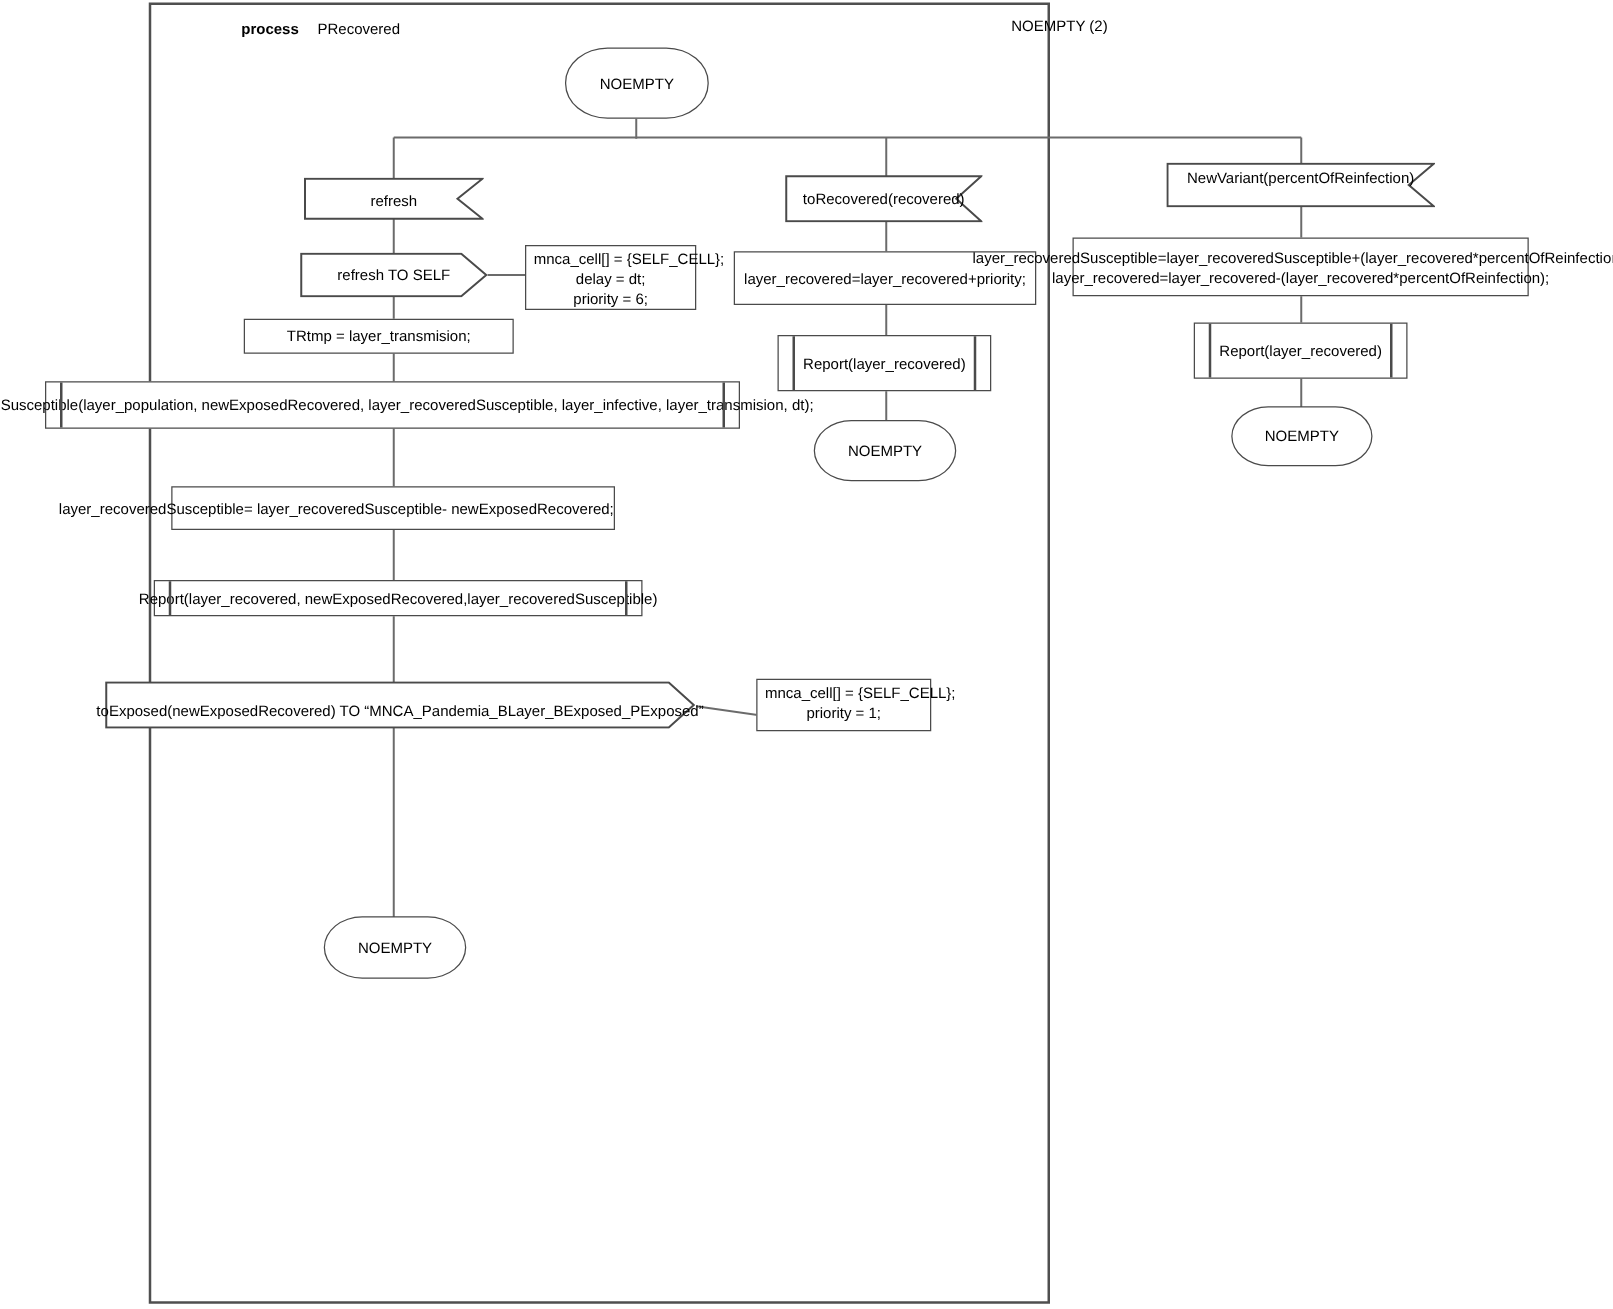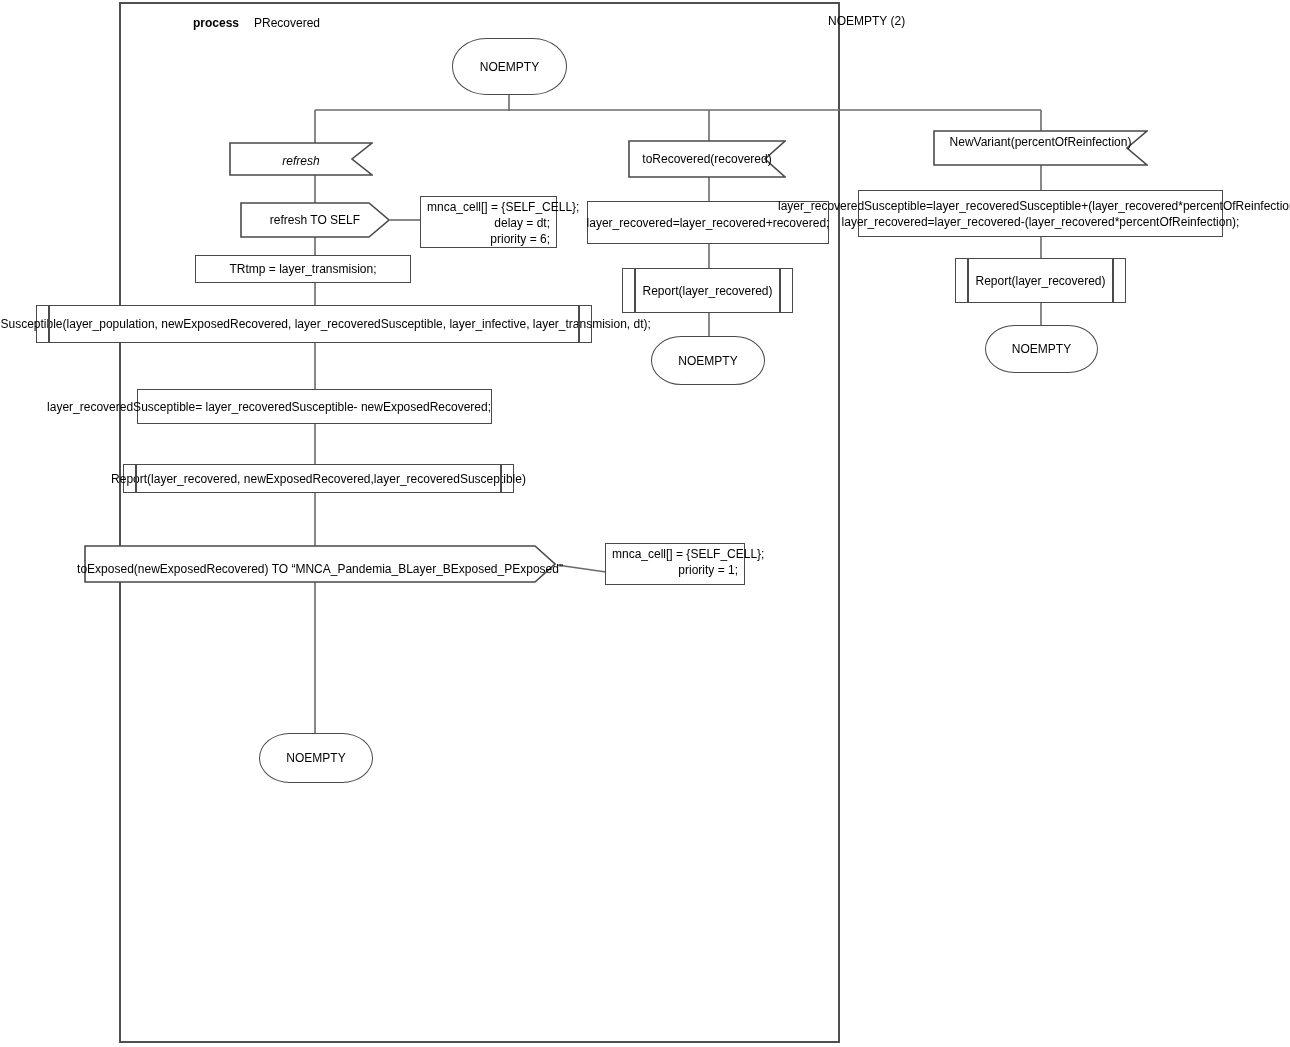--- a/index.html
+++ b/index.html
@@ -16,34 +16,34 @@
   .task,.note,.proc{border:1.6px solid #4a4a4a;box-sizing:border-box;}
   .state{border:1.6px solid #4a4a4a;box-sizing:border-box;border-radius:32px / 26px;text-align:right;}
   .proc{position:absolute;}
   .proc::before,.proc::after{content:"";position:absolute;top:0;bottom:0;width:1.6px;background:#4a4a4a;}
   .proc::before{left:11px;}
   .proc::after{right:11px;}
   .sig{background:transparent;border:none;padding:0;}
   .sig svg{position:absolute;left:0;top:0;}
   .sig .lbl{position:absolute;inset:0;display:flex;align-items:center;justify-content:center;}
   .sig polygon{fill:#ffffff;stroke:#4a4a4a;stroke-width:1.6;}
-  .note{display:block;padding:2px 6px;line-height:16px;text-align:right;}
+  .note{display:block;padding:2px 6px;line-height:16px;text-align:center;}
   .note div{white-space:nowrap;}
   .hdr{position:absolute;z-index:3;white-space:nowrap;padding-left:48px;}
   .bold{font-weight:bold;}
   .tasklines{display:flex;flex-direction:column;align-items:center;line-height:16px;}
 </style>
 </head>
 <body>
 
 <div class="abs frame" style="left:119px;top:2px;width:717px;height:1037px;"></div>
 
 <span class="hdr bold" style="left:145px;top:16px;">process</span>
 <span class="hdr" style="left:206px;top:16px;">PRecovered</span>
-<span class="hdr" style="left:780px;top:14px;">NOEMPTY (2)</span>
+<span class="hdr" style="left:761px;top:14px;">NOEMPTY (2)</span>
 
 <svg class="wires" width="1290" height="1047">
   <line x1="509" y1="95" x2="509" y2="111"></line>
   <line x1="315" y1="110" x2="1041" y2="110"></line>
   <line x1="315" y1="110" x2="315" y2="144"></line>
   <line x1="315" y1="175" x2="315" y2="204"></line>
   <line x1="315" y1="237" x2="315" y2="257"></line>
   <line x1="315" y1="282" x2="315" y2="307"></line>
   <line x1="315" y1="342" x2="315" y2="391"></line>
   <line x1="315" y1="423" x2="315" y2="466"></line>
@@ -58,21 +58,21 @@
   <line x1="1041" y1="236" x2="1041" y2="260"></line>
   <line x1="1041" y1="302" x2="1041" y2="327"></line>
   <line x1="390" y1="220" x2="420" y2="220"></line>
   <line x1="557" y1="565" x2="606" y2="572"></line>
 </svg>
 
 <div class="node state" style="left:452px;top:38px;width:115px;height:57px;border-radius:34px/28px;">
   <span class="lbl">NOEMPTY</span>
 </div>
 
-<div class="node sig" style="left:229px;top:142px;width:144px;height:38px;font-style:italic;">
+<div class="node sig" style="left:243px;top:142px;width:144px;height:38px;">
   <svg width="144" height="34" viewBox="0 0 144 34">
     <polygon points="1,1 143,1 123,17 143,33 1,33"></polygon>
   </svg>
   <span class="lbl">refresh</span>
 </div>
 
 <div class="node sig" style="left:240px;top:202px;width:150px;height:36px;">
   <svg width="150" height="36" viewBox="0 0 150 36">
     <polygon points="1,1 129,1 149,18 129,35 1,35"></polygon>
   </svg>
@@ -118,21 +118,21 @@
 </div>
 
 <div class="node sig" style="left:628px;top:140px;width:158px;height:38px;">
   <svg width="158" height="38" viewBox="0 0 158 38">
     <polygon points="1,1 157,1 137,19 157,37 1,37"></polygon>
   </svg>
   <span class="lbl">toRecovered(recovered)</span>
 </div>
 
 <div class="node task" style="left:587px;top:201px;width:242px;height:43px;">
-  <span class="lbl">layer_recovered=layer_recovered+recovered;</span>
+  <span class="lbl">layer_recovered=layer_recovered+priority;</span>
 </div>
 
 <div class="node proc" style="left:622px;top:268px;width:171px;height:45px;">
   <span class="lbl">Report(layer_recovered)</span>
 </div>
 
 <div class="node state" style="left:651px;top:336px;width:114px;height:49px;">
   <span class="lbl">NOEMPTY</span>
 </div>
 

